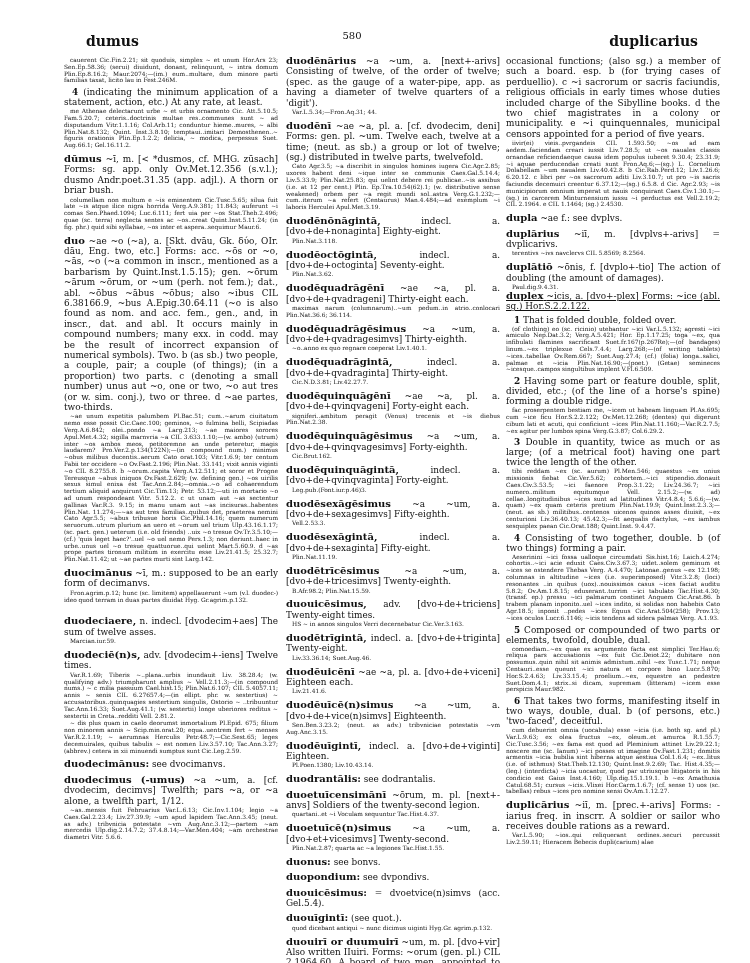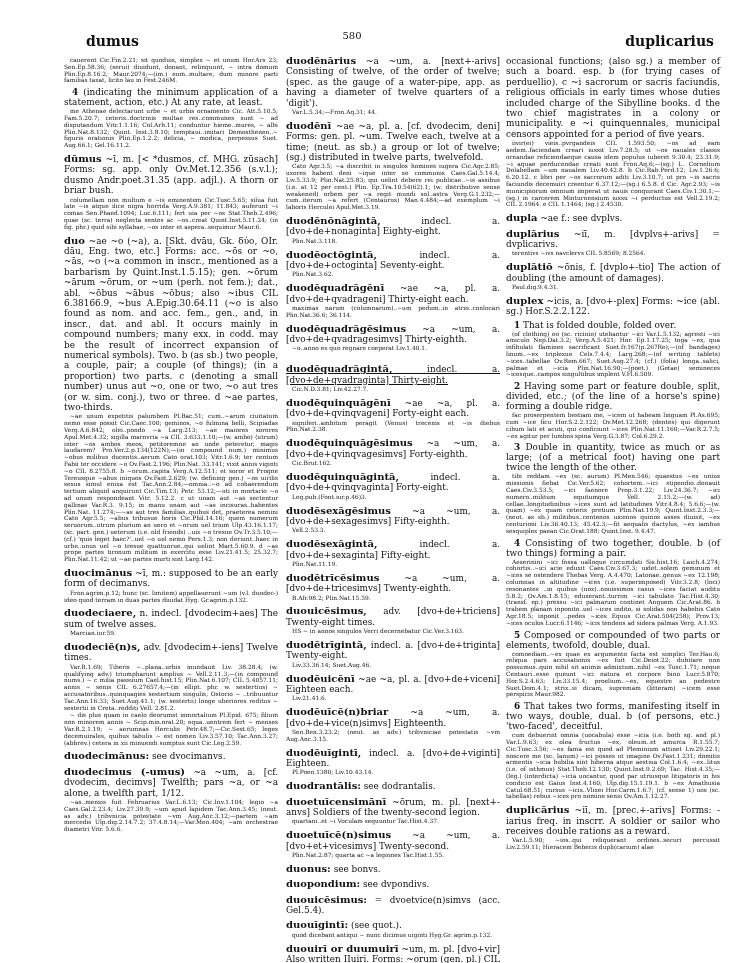--- a/index.html
+++ b/index.html
@@ -1,21 +1,21 @@
 <!DOCTYPE html>
 <html><head>
 <meta charset="utf-8">
 <style>
   html, body { margin: 0; padding: 0; background: #ffffff; }
   body { width: 750px; height: 963px; overflow: hidden; position: relative;
          font-family: "DejaVu Serif", "Liberation Serif", serif; color: #111; }
   .page { position: absolute; left: 0; top: 0; width: 750px; height: 963px; }
   .runhead { position: absolute; top: 33px; font-weight: bold; font-size: 14px; }
   .runhead.left { left: 64px; margin-left: 22px; }
-  .runhead.right { right: 36px; }
+  .runhead.right { right: 52px; }
   .pageno { position: absolute; top: 30px; left: 0; width: 704px; text-align: center; font-size: 10px; }
   .col { position: absolute; top: 56px; width: 214px; }
   .col.c1 { left: 64px; }
   .col.c2 { left: 286px; }
   .col.c3 { left: 506px; }
   .def { font-size: 8.9px; line-height: 10.4px; text-align: justify; margin: 0; }
   .hw { font-weight: bold; font-size: 10px; }
   .cit { font-size: 5.9px; line-height: 6.8px; text-align: justify; margin: 1px 0 0 0; text-indent: 6px; }
   .sense { font-size: 8.9px; line-height: 10px; text-align: justify; margin: 3px 0 0 0; text-indent: 8px; }
   .snum { font-weight: bold; }
@@ -31,21 +31,21 @@
   <div class="col c1">
       <p class="cit">cauerent Cic.Fin.2.21; sit quoduis, simplex ~ et unum Hor.Ars 23; Sen.Ep.58.36; (serui) diuidunt, donant, relinquunt, ~ intra domum Plin.Ep.8.16.2; Maur.2074;—(im.) eum..multare, dum minore parti familias taxat, licito lau in Fest.246M.</p>
       <p class="sense"><span class="snum">4</span> <span>(indicating the minimum application of a statement, action, etc.) At any rate, at least.</span></p>
       <p class="cit">me Athenae delectarunt urbe ~ et urbis ornamento Cic. Att.5.10.5; Fam.5.20.7; ceteris..doctrinis multae res..communes sunt ~ ad disputandum Vitr.1.1.16; Col.Arb.11; conduntur hieme..mures, ~ albi Plin.Nat.8.132; Quint. Inst.3.8.10; temptaui..imitari Demosthenen..~ figuris orationis Plin.Ep.1.2.2; delicia, ~ modica, perpessus Suet. Aug.66.1; Gel.16.11.2.</p>
       <p class="def entry-head" style="margin-top: 5px;"><span class="hw">dūmus</span> <span>~ī, m. [&lt; *dusmos, cf. MHG. zūsach] Forms: sg. app. only Ov.Met.12.356 (s.v.l.); dusmo Andr.poet.31.35 (app. adjl.). A thorn or briar bush.</span></p>
       <p class="cit">columellam non multum e ~is eminentem Cic.Tusc.5.65; silua fuit late ~is atque ilice nigra horrida Verg.A.9.381; 11.843; auferunt ~i comas Sen.Phaed.1094; Luc.6.111; fert uia per ~os Stat.Theb.2.496; quae (sc. terra) neglecta sentes ac ~os..creat Quint.Inst.5.11.24; (in fig. phr.) quid sibi syllabae, ~os inter et aspera..sequimur Maur.6.</p>
       <p class="def entry-head" style="margin-top: 5px;"><span class="hw">duo</span> <span>~ae ~o (~a), a. [Skt. dvāu, Gk. δύο, OIr. dāu, Eng. two, etc.] Forms: acc. ~ōs or ~o, ~ās, ~o (~a common in inscr., mentioned as a barbarism by Quint.Inst.1.5.15); gen. ~ōrum ~ārum ~ōrum, or ~um (perh. not fem.); dat., abl. ~ōbus ~ābus ~ōbus; also ~ibus CIL 6.38166.9, ~bus A.Epig.30.64.11 (~o is also found as nom. and acc. fem., gen., and, in inscr., dat. and abl. It occurs mainly in compound numbers; many exx. in codd. may be the result of incorrect expansion of numerical symbols). Two. b (as sb.) two people, a couple, pair; a couple (of things); (in a proportion) two parts. c (denoting a small number) unus aut ~o, one or two, ~o aut tres (or w. sim. conj.), two or three. d ~ae partes, two-thirds.</span></p>
       <p class="cit">~ae unum expetitis palumbem Pl.Bac.51; cum..~arum ciuitatum nemo esse possit Cic.Caec.100; geminos, ~o fulmina belli, Scipiadas Verg.A.6.842; olei..pondo ~a Larg.213; ~ae maiores sorores Apul.Met.4.32; sigilla marnvria ~a CIL 3.633.1.10;—(w. ambo) ⟨utrum⟩ inter ~os ambos meos, petitoremne an unde peteretur, magis laudarem? Pro.Ver.2.p.134(122N);—(in compound num.) minimus ~obus milibus ducentis..aerum Cato orat.103; Vitr.1.6.9; ter centum Fabii ter occidere ~o Ov.Fast.2.196; Plin.Nat. 33.141; vixit annis viginti ~o CIL 8.2755.8. b ~orum..capita Verg.A.12.511; et soror et Progne Tereusque ~abus iniquos Ov.Fast.2.629; (w. defining gen.) ~os uirilis sexus simul enixa est Tac.Ann.2.84;—omnia..~o ad cohaerendum tertium aliquid anquirunt Cic.Tim.13; Petr. 53.12;—uti in mortario ~o ad unum respondeant Vitr. 5.12.2. c ut unam aut ~as sectentur gallinas Var.R.3. 9.15; in manu unam aut ~as incisuras..habentes Plin.Nat. 11.274;—~as aut tres familias..quibus det, praeterea nemini Cato Agr.5.5; ~abus tribusue horis Cic.Phil.14.16; quem numerum seruorum..utrum plurium an uero et ~orum uel trium Ulp.43.16.1.17; (sc. part. gen.) ueterum (i.e. old friends) ..uix ~o tresue Ov.Tr.3.5.10;—(cf.) 'quis leget haec?'..uel ~o uel nemo Pers.1.3; non deriunt..haec in urbe..unus uel ~o tresue quattuorue..qui uelint Mart.5.60.9. d ~as prope partes tironum militum in exercitu esse Liv.21.41.5; 25.32.7; Plin.Nat.11.42; ut ~ae partes murti sint Larg.142.</p>
       <p class="def entry-head" style="margin-top: 5px;"><span class="hw">duocimānus</span> <span>~ī, m.: supposed to be an early form of decimanvs.</span></p>
       <p class="cit">Fron.agrim.p.12; hunc (sc. limitem) appellauerunt ~um (v.l. duodec-) ideo quod terram in duas partes diuidat Hyg. Gr.agrim.p.132.</p>
-      <p class="def entry-head" style="margin-top: 5px;"><span class="hw">duodeciaere,</span> <span>n. indecl. [dvodecim+aes] The sum of twelve asses.</span></p>
+      <p class="def entry-head" style="margin-top: 13px;"><span class="hw">duodeciaere,</span> <span>n. indecl. [dvodecim+aes] The sum of twelve asses.</span></p>
       <p class="cit">Marcian.iur.59.</p>
       <p class="def entry-head" style="margin-top: 5px;"><span class="hw">duodeciē(n)s,</span> <span>adv. [dvodecim+-iens] Twelve times.</span></p>
       <p class="cit">Var.R.1.69; Tiberis ~..plana..urbis inundauit Liv. 38.28.4; (w. qualifying adv.) triumpharunt amplius ~ Vell.2.11.3;—(in compound nums.) ~ c milia passuum Cael.hist.15; Plin.Nat.6.107; CIL 5.4057.11; annis ~ senis CIL 6.27657.4;—(in ellipt. phr. w. sestertius) ~ accusatoribus..quinquagies sestertium singulis, Ostorio ~ ..tribuuntur Tac.Ann.16.33; Suet.Aug.41.1; (w. sestertii) longe uberiores reditus ~ sestertii in Creta..redditi Vell. 2.81.2.</p>
       <p class="cit">~ dis plus quam in caelo deorumst inmortalium Pl.Epid. 675; filium non minorem annis ~ Scip.min.orat.20; equa..uentrem fert ~ menses Var.R.2.1.19; ~ aerumnas Herculis Petr.48.7;—Cic.Sest.65; leges decemuirales, quibus tabulis ~ est nomen Liv.3.57.10; Tac.Ann.3.27; (abbrev.) cetera in xii minuendi sumptus sunt Cic.Leg.2.59.</p>
       <p class="def entry-head" style="margin-top: 5px;"><span class="hw">duodecimānus:</span> <span>see dvocimanvs.</span></p>
       <p class="def entry-head" style="margin-top: 5px;"><span class="hw">duodecimus (-umus)</span> <span>~a ~um, a. [cf. dvodecim, decimvs] Twelfth; pars ~a, or ~a alone, a twelfth part, 1/12.</span></p>
       <p class="cit">~as..mensis fuit Februarius Var.L.6.13; Cic.Inv.1.104; legio ~a Caes.Gal.2.23.4; Liv.27.39.9; ~um apud lapidem Tac.Ann.3.45; (neut. as adv.) tribvnicia potestate ~vm Aug.Anc.3.12;—partem ~am mercedis Ulp.dig.2.14.7.2; 37.4.8.14;—Var.Men.404; ~am orchestrae diametri Vitr. 5.6.6.</p>
     </div>
   <div class="col c2">
       <p class="def entry-head" style="margin-top: 0px;"><span class="hw">duodēnārius</span> <span>~a ~um, a. [next+-arivs] Consisting of twelve, of the order of twelve; (spec. as the gauge of a water-pipe, app. as having a diameter of twelve quarters of a 'digit').</span></p>
@@ -53,41 +53,41 @@
       <p class="def entry-head" style="margin-top: 5px;"><span class="hw">duodēnī</span> <span>~ae ~a, pl. a. [cf. dvodecim, deni] Forms: gen. pl. ~um. Twelve each, twelve at a time; (neut. as sb.) a group or lot of twelve; (sg.) distributed in twelve parts, twelvefold.</span></p>
       <p class="cit">Cato Agr.3.5; ~a discribit in singulos homines iugera Cic.Agr.2.85; uxores habent deni ~ique inter se communis Caes.Gal.5.14.4; Liv.5.33.9; Plin.Nat.25.83; qui uelint debere rei publicae..~is assibus (i.e. at 12 per cent.) Plin. Ep.Tra.10.54(62).1; (w. distributive sense weakened) orbem per ~a regit mundi sol..astra Verg.G.1.232;—cum..iterum ~a refert (Centaurus) Man.4.484;—ad exemplum ~i laboris Herculei Apul.Met.3.19.</p>
       <p class="def entry-head" style="margin-top: 5px;"><span class="hw">duodēnōnāgintā,</span> <span>indecl. a. [dvo+de+nonaginta] Eighty-eight.</span></p>
       <p class="cit">Plin.Nat.3.118.</p>
       <p class="def entry-head" style="margin-top: 5px;"><span class="hw">duodēoctōgintā,</span> <span>indecl. a. [dvo+de+octoginta] Seventy-eight.</span></p>
       <p class="cit">Plin.Nat.3.62.</p>
       <p class="def entry-head" style="margin-top: 5px;"><span class="hw">duodēquadrāgēnī</span> <span>~ae ~a, pl. a. [dvo+de+qvadrageni] Thirty-eight each.</span></p>
       <p class="cit">maximas narum (columnarum)..~um pedum..in atrio..conlocari Plin.Nat.36.6; 36.114.</p>
       <p class="def entry-head" style="margin-top: 5px;"><span class="hw">duodēquadrāgēsimus</span> <span>~a ~um, a. [dvo+de+qvadragesimvs] Thirty-eighth.</span></p>
       <p class="cit">~o..anno ex quo regnare coeperat Liv.1.40.1.</p>
-      <p class="def entry-head" style="margin-top: 12px; text-decoration: underline;"><span class="hw">duodēquadrāgintā,</span> <span>indecl. a. [dvo+de+qvadraginta] Thirty-eight.</span></p>
+      <p class="def entry-head" style="margin-top: 5px;"><span class="hw">duodēquadrāgintā,</span> <span>indecl. a. [dvo+de+qvadraginta] Thirty-eight.</span></p>
       <p class="cit">Cic.N.D.3.81; Liv.42.27.7.</p>
       <p class="def entry-head" style="margin-top: 5px;"><span class="hw">duodēquinquāgēnī</span> <span>~ae ~a, pl. a. [dvo+de+qvinqvageni] Forty-eight each.</span></p>
       <p class="cit">signiferi..ambitum peragit (Venus) trecenis et ~is diebus Plin.Nat.2.38.</p>
       <p class="def entry-head" style="margin-top: 5px;"><span class="hw">duodēquinquāgēsimus</span> <span>~a ~um, a. [dvo+de+qvinqvagesimvs] Forty-eighth.</span></p>
       <p class="cit">Cic.Brut.162.</p>
       <p class="def entry-head" style="margin-top: 5px;"><span class="hw">duodēquinquāgintā,</span> <span>indecl. a. [dvo+de+qvinqvaginta] Forty-eight.</span></p>
       <p class="cit">Leg.pub.(Font.iur.p.46)3.</p>
       <p class="def entry-head" style="margin-top: 5px;"><span class="hw">duodēsexāgēsimus</span> <span>~a ~um, a. [dvo+de+sexagesimvs] Fifty-eighth.</span></p>
       <p class="cit">Vell.2.53.3.</p>
       <p class="def entry-head" style="margin-top: 5px;"><span class="hw">duodēsexāgintā,</span> <span>indecl. a. [dvo+de+sexaginta] Fifty-eight.</span></p>
       <p class="cit">Plin.Nat.11.19.</p>
       <p class="def entry-head" style="margin-top: 5px;"><span class="hw">duodētrīcēsimus</span> <span>~a ~um, a. [dvo+de+tricesimvs] Twenty-eighth.</span></p>
       <p class="cit">B.Afr.98.2; Plin.Nat.15.59.</p>
       <p class="def entry-head" style="margin-top: 5px;"><span class="hw">duouicēsimus,</span> <span>adv. [dvo+de+triciens] Twenty-eight times.</span></p>
       <p class="cit">HS ~ in annos singulos Verri decernebatur Cic.Ver.3.163.</p>
       <p class="def entry-head" style="margin-top: 5px;"><span class="hw">duodētrīgintā,</span> <span>indecl. a. [dvo+de+triginta] Twenty-eight.</span></p>
       <p class="cit">Liv.33.36.14; Suet.Aug.46.</p>
       <p class="def entry-head" style="margin-top: 5px;"><span class="hw">duodēuicēnī</span> <span>~ae ~a, pl. a. [dvo+de+viceni] Eighteen each.</span></p>
       <p class="cit">Liv.21.41.6.</p>
-      <p class="def entry-head" style="margin-top: 5px;"><span class="hw">duodēuīcē(n)briar</span> <span>~a ~um, a. [dvo+de+vice(n)simvs] Eighteenth.</span></p>
+      <p class="def entry-head" style="margin-top: 5px;"><span class="hw">duodēuīcē(n)simus</span> <span>~a ~um, a. [dvo+de+vice(n)simvs] Eighteenth.</span></p>
       <p class="cit">Sen.Ben.3.23.2; (neut. as adv.) tribvniciae potestatis ~vm Aug.Anc.3.15.</p>
       <p class="def entry-head" style="margin-top: 5px;"><span class="hw">duodēuīgintī,</span> <span>indecl. a. [dvo+de+viginti] Eighteen.</span></p>
       <p class="cit">Pl.Poen.1380; Liv.10.43.14.</p>
       <p class="def entry-head" style="margin-top: 5px;"><span class="hw">duodrantālis:</span> <span>see dodrantalis.</span></p>
       <p class="def entry-head" style="margin-top: 5px;"><span class="hw">duoetuīcensimānī</span> <span>~ōrum, m. pl. [next+-anvs] Soldiers of the twenty-second legion.</span></p>
       <p class="cit">quartani..et ~i Voculam sequuntur Tac.Hist.4.37.</p>
       <p class="def entry-head" style="margin-top: 5px;"><span class="hw">duoetuīcē(n)simus</span> <span>~a ~um, a. [dvo+et+vicesimvs] Twenty-second.</span></p>
       <p class="cit">Plin.Nat.2.87; quarta ac ~a legiones Tac.Hist.1.55.</p>
       <p class="def entry-head" style="margin-top: 5px;"><span class="hw">duonus:</span> <span>see bonvs.</span></p>
       <p class="def entry-head" style="margin-top: 5px;"><span class="hw">duopondium:</span> <span>see dvpondivs.</span></p>
@@ -97,21 +97,21 @@
       <p class="def entry-head" style="margin-top: 5px;"><span class="hw">duouirī or duumuirī</span> <span>~um, m. pl. [dvo+vir] Also written IIuiri. Forms: ~orum (gen. pl.) CIL 2.1964.60. A board of two men, appointed to perform various regular or</span></p>
     </div>
   <div class="col c3">
       <p class="def">occasional functions; (also sg.) a member of such a board. esp. b (for trying cases of perduellio). c ~i sacrorum or sacris faciundis, religious officials in early times whose duties included charge of the Sibylline books. d the two chief magistrates in a colony or municipality. e ~i quinquennales, municipal censors appointed for a period of five years.</p>
       <p class="cit">iivir(ei) vieis..pvrgandeis CIL 1.593.50; ~os ad eam aedem..faciendam creari iussit Liv.7.28.5; ut ~os nauales classis ornandae reficiendaeque causa idem populus iuberet 9.30.4; 23.31.9; ~i aquae perducendae creati sunt Fron.Aq.6;—(sg.) L. Cornelium Dolabellam ~um naualem Liv.40.42.8. b Cic.Rab.Perd.12; Liv.1.26.6; 6.20.12. c libri per ~os sacrorum aditi Liv.3.10.7; ut pro ~is sacris faciundis decemuiri creentur 6.37.12;—(sg.) 6.5.8. d Cic. Agr.2.93; ~is municipiorum omnium imperat ut nauis conquirant Caes.Civ.1.30.1;—(sg.) in carcerem Minturnensium iussu ~i perductus est Vell.2.19.2; CIL 2.1964. e CIL 1.1464; (sg.) 2.4530.</p>
       <p class="def entry-head" style="margin-top: 5px;"><span class="hw">dupla</span> <span>~ae f.: see dvplvs.</span></p>
       <p class="def entry-head" style="margin-top: 5px;"><span class="hw">duplārius</span> <span>~iī, m. [dvplvs+-arivs] = dvplicarivs.</span></p>
       <p class="cit">terentivs ~ivs navclervs CIL 5.8569; 8.2564.</p>
       <p class="def entry-head" style="margin-top: 5px;"><span class="hw">duplātiō</span> <span>~ōnis, f. [dvplo+-tio] The action of doubling (the amount of damages).</span></p>
       <p class="cit">Paul.dig.9.4.31.</p>
-      <p class="def entry-head" style="margin-top: 5px;"><span class="hw">duplex</span> <span>~icis, a. [dvo+-plex] Forms: ~ice (abl. sg.) Hor.S.2.2.122.</span></p>
+      <p class="def entry-head" style=" text-decoration: underline;"><span class="hw">duplex</span> <span>~icis, a. [dvo+-plex] Forms: ~ice (abl. sg.) Hor.S.2.2.122.</span></p>
       <p class="sense"><span class="snum">1</span> <span>That is folded double, folded over.</span></p>
       <p class="cit">(of clothing) eo (sc. ricinio) utebantur ~ici Var.L.5.132; agresti ~ici amiculo Nep.Dat.3.2; Verg.A.5.421; Hor. Ep.1.17.25; toga ~ex, qua infibulati flamines sacrificant Suet.fr.167(p.267Re);—(of bandages) linum..~ex triplexue Cels.7.4.4; Larg.268;—(of writing tablets) ~ices..tabellae Ov.Rem.667; Suet.Aug.27.4; (cf.) (folia) longa..salici, palmae et ~icia Plin.Nat.16.90;—(poet.) (Getae) semineces ~icesque..campos singultibus implent V.Fl.6.509.</p>
       <p class="sense"><span class="snum">2</span> <span>Having some part or feature double, split, divided, etc.; (of the line of a horse's spine) forming a double ridge.</span></p>
       <p class="cit">fac proserpentem bestiam me, ~icem ut habeam linguam Pl.As.695; cum ~ice ficu Hor.S.2.2.122; Ov.Met.12.268; (dentes) qui digerunt cibum lati et acuti, qui conficiunt ~ices Plin.Nat.11.160;—Var.R.2.7.5; ~ex agitur per lumbos spina Verg.G.3.87; Col.6.29.2.</p>
       <p class="sense"><span class="snum">3</span> <span>Double in quantity, twice as much or as large; (of a metrical foot) having one part twice the length of the other.</span></p>
       <p class="cit">tibi reddam ~ex (sc. aurum) Pl.Men.546; quaestus ~ex unius missionis fiebat Cic.Ver.5.62; cohortem..~ici stipendio..donauit Caes.Civ.3.53.5; ~ici faenore Prop.3.1.22; Liv.24.36.7; ~ici numero..militum equitumque Vell. 2.15.2;—(w. ad) cellae..longitudinibus ~ices sunt ad latitudines Vitr.4.8.4; 5.6.6;—(w. quam) ~ex quam ceteris pretium Plin.Nat.19.9; Quint.Inst.2.3.3;—(neut. as sb.) militibus..centenos uicenos quinos asses diuisit, ~ex centurioni Liv.36.40.13; 45.42.3;—fit aequalis dactylus, ~ex iambus sesquiplex paean Cic.Orat.188; Quint.Inst. 9.4.47.</p>
       <p class="sense"><span class="snum">4</span> <span>Consisting of two together, double. b (of two things) forming a pair.</span></p>
       <p class="cit">Aeserinini ~ici fossa ualloque circumdati Sis.hist.16; Laich.4.274; cohortis..~ici acie eduxit Caes.Civ.3.67.3; uidet..solem geminum et ~ices se ostendere Thebas Verg. A.4.470; Latonae..genus ~ex 12.198; columnas in altitudine ~ices (i.e. superimposed) Vitr.3.2.8; (loci) resonantes ..in quibus (uox)..nouissimos casus ~ices faciat auditu 5.8.2; Ov.Am.1.8.15; eduxerant..turrim ~ici tabulato Tac.Hist.4.30; (transf. ep.) pressu ~ici palmarum continet Anguem Cic.Arat.86. b trabem planam inponito..uel ~ices indito, si solidas non habebis Cato Agr.18.5; inponit ..pedes ~ices Equus Cic.Arat.504(258); Prov.13; ~ices oculos Lucr.6.1146; ~icis tendens ad sidera palmas Verg. A.1.93.</p>
       <p class="sense"><span class="snum">5</span> <span>Composed or compounded of two parts or elements, twofold, double, dual.</span></p>
       <p class="cit">comoediam..~ex quae ex argumento facta est simplici Ter.Hau.6; reliqua pars accusationis ~ex fuit Cic.Deiot.22; dubitare non possumus..quin nihil sit animis admixtum..nihil ~ex Tusc.1.71; neque Centauri..esse queunt ~ici natura et corpore bino Lucr.5.870; Hor.S.2.4.63; Liv.33.15.4; proelium..~ex, equestre an pedestre Suet.Dom.4.1; strix..si dicam, supremam (litteram) ~icem esse perspicis Maur.982.</p>

